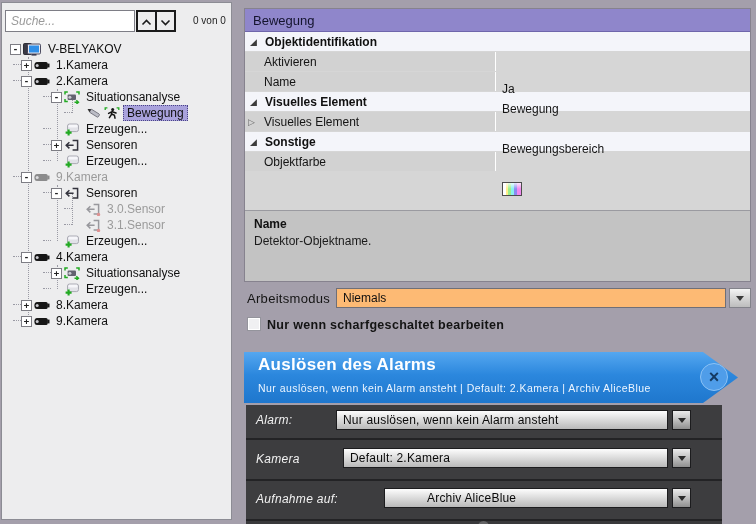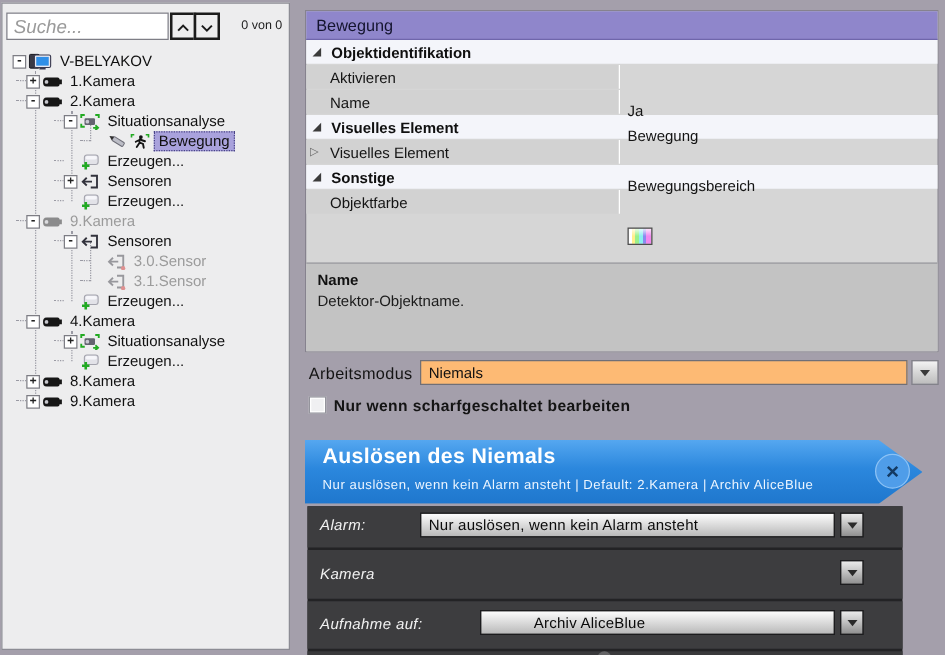--- a/index.html
+++ b/index.html
@@ -2,21 +2,21 @@
 <html><head>
 <meta charset="utf-8">
 <style>
   html,body{margin:0;padding:0;}
   body{font-family:"Liberation Sans",sans-serif;}
   .screen{position:relative;width:756px;height:524px;background:#a49fab;overflow:hidden;}
 
   
   .left-panel{position:absolute;left:1px;top:2px;width:231px;height:518px;background:#ededee;border:1px solid #8c8c94;box-sizing:border-box;}
   .search-input{position:absolute;left:3px;top:7px;width:118px;height:20px;border:1px solid #7e7e86;background:#fff;
-    font-family:"Liberation Sans",sans-serif;font-size:15px;padding:0 5px;color:#333;}
+    font-family:"Liberation Sans",sans-serif;font-size:12px;padding:0 5px;color:#333;}
   .search-input::placeholder{color:#9a9a9a;font-style:italic;}
   .nav{position:absolute;left:134px;top:7px;display:flex;}
   .nav .nbtn{width:21px;height:22px;border:2px solid #1b1b1b;background:#ededee;display:flex;align-items:center;justify-content:center;padding:0;box-sizing:border-box;}
   .nav .nbtn+.nbtn{margin-left:-2px;}
   .counter{position:absolute;left:191px;top:12px;font-size:10px;color:#1d1d1d;}
 
   .tree{position:absolute;left:0;top:38px;width:229px;}
   .vline{position:absolute;width:0;border-left:1px dotted #9a9aa4;}
   .trow{height:16px;display:flex;align-items:center;font-size:12px;color:#101010;white-space:nowrap;position:relative;}
   .sp{flex:0 0 auto;height:1px;}
@@ -422,37 +422,38 @@
   <span class="wm-label">Arbeitsmodus</span>
   <div class="wm-combo">Niemals</div>
   <div class="wm-btn">
       <span class="tri-down"></span>
     </div>
 
   <div class="cb"></div>
   <span class="cb-label">Nur wenn scharfgeschaltet bearbeiten</span>
 
   <div class="banner">
-    <div class="banner-title">Auslösen des Niemals</div>
+    <div class="banner-title">Auslösen des Alarms</div>
     <div class="banner-sub">Nur auslösen, wenn kein Alarm ansteht | Default: 2.Kamera | Archiv AliceBlue</div>
   </div>
   <div class="banner-close">
       <span>×</span>
     </div>
 
   <div class="dark-panel">
     <div class="drow r1">
       <span class="dlabel" style="top:8px;">Alarm:</span>
       <div class="dcombo" style="left:90px;top:5px;width:332px;">Nur auslösen, wenn kein Alarm ansteht</div>
       <div class="dbtn" style="left:426px;top:5px;">
           <span class="tri-down"></span>
         </div>
     </div>
     <div class="drow r2">
       <span class="dlabel" style="top:12px;">Kamera</span>
+      <div class="dcombo" style="left:97px;top:8px;width:325px;">Default: 2.Kamera</div>
       <div class="dbtn" style="left:426px;top:8px;">
           <span class="tri-down"></span>
         </div>
     </div>
     <div class="drow r3">
       <span class="dlabel" style="top:11px;">Aufnahme auf:</span>
       <div class="dcombo" style="left:138px;top:7px;width:284px;padding-left:42px;">Archiv AliceBlue</div>
       <div class="dbtn" style="left:426px;top:7px;">
           <span class="tri-down"></span>
         </div>

